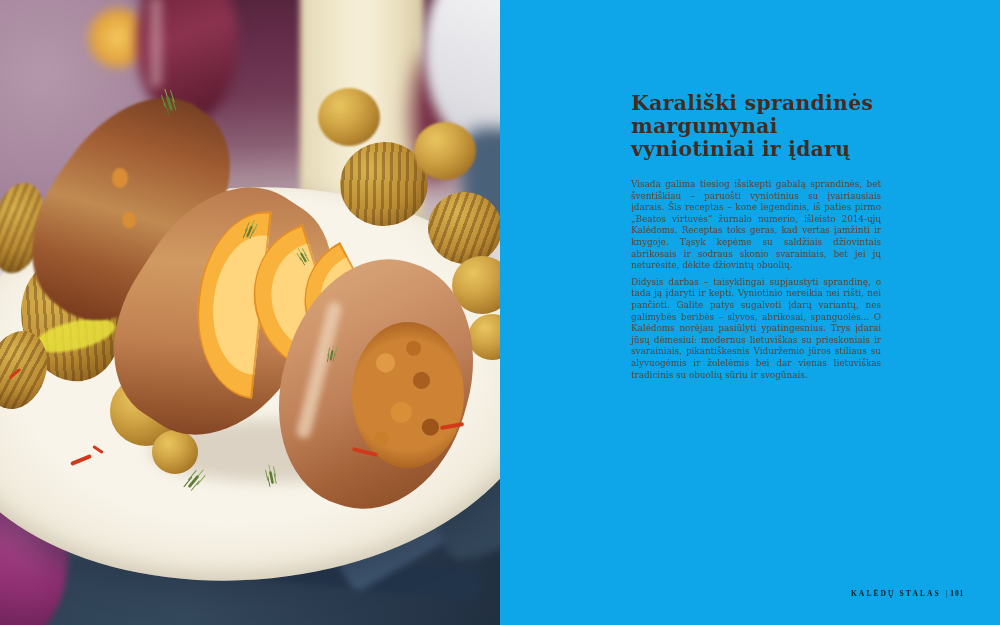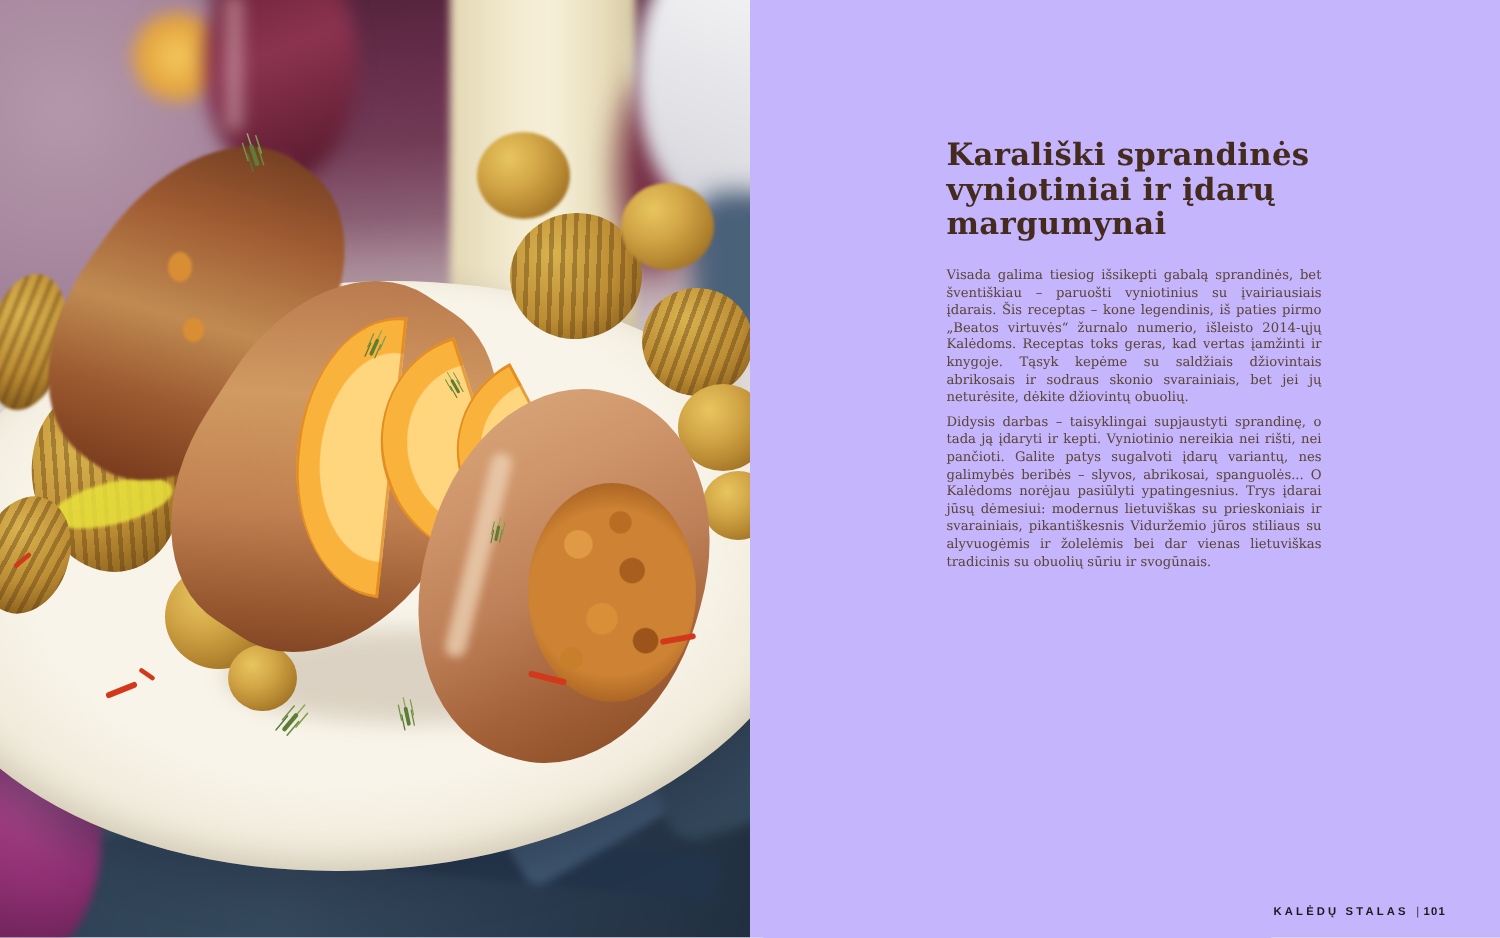--- a/index.html
+++ b/index.html
@@ -114,38 +114,38 @@
     background:radial-gradient(ellipse at 95% 50%, #ffd67e 0 52%, #f9b23c 53% 80%, #e8891c 81% 96%, #d2700e 100%);
     box-shadow:inset 0 0 0 2px rgba(210,112,14,.55);}
 
   
   .thyme{width:3px;height:15px;border-radius:2px;background:#5d7c35;
     box-shadow:-5px -4px 0 -1px #6f9440, 5px -6px 0 -1px #7aa04a,
                -4px 4px 0 -1px #557530, 4px 2px 0 -1px #688a3c, 0 -9px 0 -1px #86ac55;}
   .saffron{border-radius:3px;background:#d2391b;}
 
   
-  .text-page{position:relative;width:500px;height:625px;background:#c4b5fd;}
+  .text-page{position:relative;width:500px;height:625px;background:#0ea5e9;}
   .article{position:absolute;left:131px;top:92px;width:250px;}
   .page-title{
     margin:0 0 18px 0;
     font-family:"DejaVu Serif", serif;font-weight:bold;
     font-size:20.5px;line-height:23px;letter-spacing:.2px;
     color:#442b1e;
   }
   .page-title span{display:block;}
   .body-copy p{
     margin:0 0 5px 0;
     font-family:"DejaVu Serif", serif;
     font-size:8.8px;line-height:11.6px;
     color:#5a4434;text-align:justify;
   }
   .page-footer{
-    position:absolute;right:36px;bottom:13px;
-    font-family:Liberation Sans, sans-serif;
+    position:absolute;right:36px;bottom:27px;
+    font-family:Liberation Serif, serif;
     font-size:7.5px;font-weight:bold;letter-spacing:2.1px;
     color:#1c1b19;white-space:nowrap;
   }
   .page-footer .divider{margin:0 3px 0 5px;font-weight:normal;opacity:.85;letter-spacing:0;}
   .page-footer .page-num{letter-spacing:.8px;}
 </style>
 </head>
 <body>
 
 <div class="spread">
@@ -212,22 +212,22 @@
     <div class="ph saffron" style="left:92px;top:448px;width:12px;height:3px;transform:rotate(34deg);"></div>
     <div class="ph saffron" style="left:8px;top:372px;width:14px;height:3px;transform:rotate(-40deg);"></div>
     <div class="ph saffron" style="left:352px;top:450px;width:26px;height:4px;transform:rotate(14deg);"></div>
     <div class="ph saffron" style="left:440px;top:424px;width:24px;height:4px;transform:rotate(-10deg);"></div>
   </div>
 
   <div class="text-page">
     <div class="article">
       <h1 class="page-title">
         <span>Karališki sprandinės</span>
+        <span>margumynai</span>
         <span>vyniotiniai ir įdarų</span>
-        <span>margumynai</span>
       </h1>
       <div class="body-copy">
         <p>Visada galima tiesiog išsikepti gabalą sprandinės, bet šventiškiau – paruošti vyniotinius su įvairiausiais įdarais. Šis receptas – kone legendinis, iš paties pirmo „Beatos virtuvės“ žurnalo numerio, išleisto 2014-ųjų Kalėdoms. Receptas toks geras, kad vertas įamžinti ir knygoje. Tąsyk kepėme su saldžiais džiovintais abrikosais ir sodraus skonio svarainiais, bet jei jų neturėsite, dėkite džiovintų obuolių.</p>
         <p>Didysis darbas – taisyklingai supjaustyti sprandinę, o tada ją įdaryti ir kepti. Vyniotinio nereikia nei rišti, nei pančioti. Galite patys sugalvoti įdarų variantų, nes galimybės beribės – slyvos, abrikosai, spanguolės... O Kalėdoms norėjau pasiūlyti ypatingesnius. Trys įdarai jūsų dėmesiui: modernus lietuviškas su prieskoniais ir svarainiais, pikantiškesnis Viduržemio jūros stiliaus su alyvuogėmis ir žolelėmis bei dar vienas lietuviškas tradicinis su obuolių sūriu ir svogūnais.</p>
       </div>
     </div>
 
     <div class="page-footer">
       <span>KALĖDŲ STALAS</span><span class="divider">|</span><span class="page-num">101</span>
     </div>

